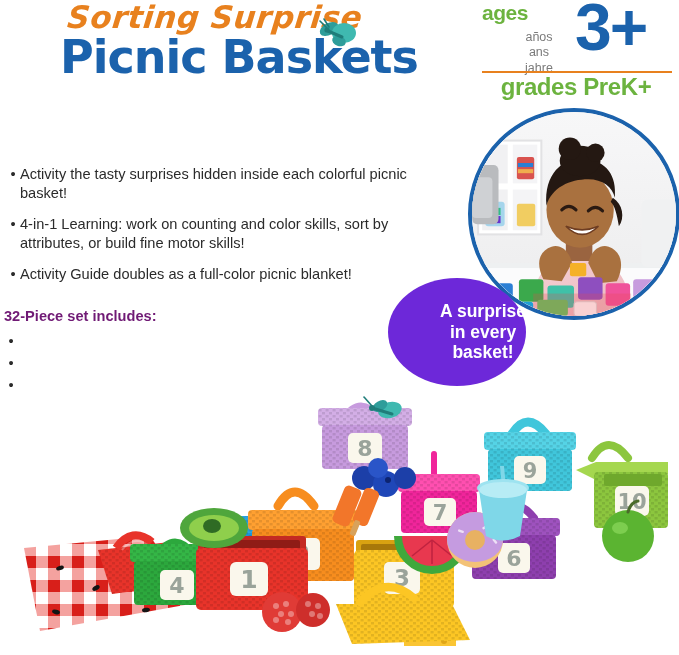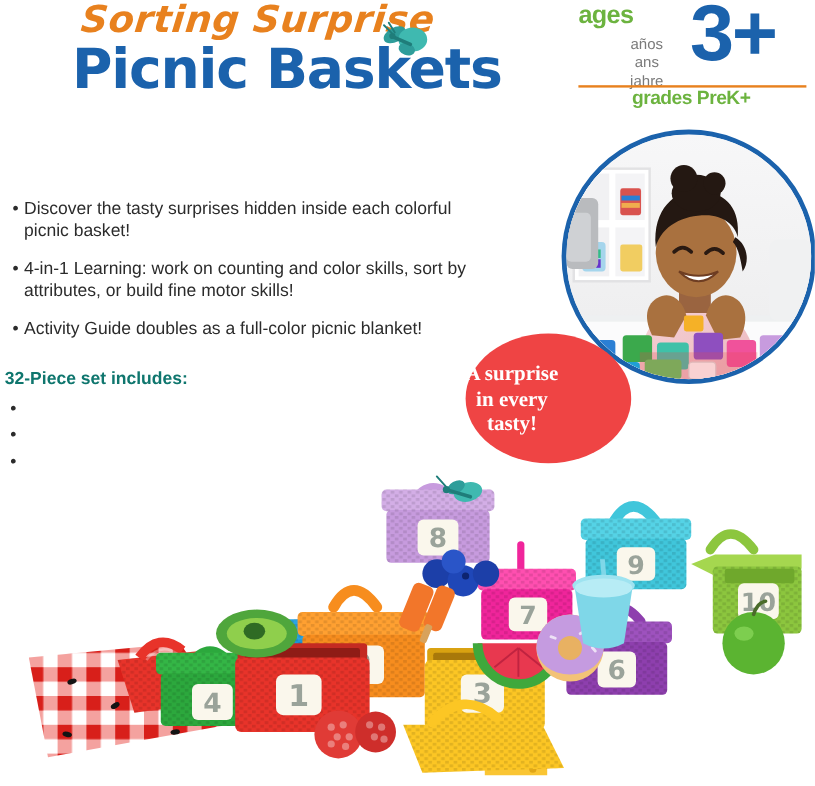--- a/index.html
+++ b/index.html
@@ -37,21 +37,21 @@
   .bullet{
     display:flex;font-size:14.6px;color:#2b2b2b;line-height:1.33;
     margin-bottom:11px;
   }
   .bullet .dot{width:14px;flex:0 0 14px;text-align:center;line-height:1.33;}
   .bullet .btxt{flex:1;}
 
   
   .setlist{position:absolute;left:4px;top:308px;width:290px;}
   .setlist h3{
-    margin:0 0 6px 0;font-size:14.6px;font-weight:700;color:#0f766e;
+    margin:0 0 6px 0;font-size:14.6px;font-weight:700;color:#701a75;
   }
   .setlist .row{display:flex;font-size:14.6px;color:#2b2b2b;line-height:1.52;}
   .setlist .row .dot{width:14px;flex:0 0 14px;text-align:center;}
   .setlist .cont{padding-left:20px;font-size:14.6px;color:#2b2b2b;line-height:1.52;}
 
   
   .ages{position:absolute;left:470px;top:0px;width:209px;height:100px;}
   .ages .agesword{
     position:absolute;left:12px;top:2px;
     font-size:21px;font-weight:700;color:#6CB33F;line-height:1;
@@ -64,38 +64,37 @@
   .ages .three{
     position:absolute;left:105px;top:-6px;
     font-size:66px;font-weight:700;color:#1B62AC;line-height:1;
     letter-spacing:-2px;
   }
   .ages .rule{
     position:absolute;left:12px;top:71px;width:190px;height:2px;background:#E8811E;
   }
   .ages .grades{
     position:absolute;left:8px;top:74px;width:196px;text-align:center;
-    font-size:16px;font-weight:700;color:#6CB33F;line-height:1.1;
+    font-size:24px;font-weight:700;color:#6CB33F;line-height:1.1;
     letter-spacing:-.4px;
   }
 
   
   .photo-circle{
     position:absolute;left:468px;top:108px;width:204px;height:204px;
     border-radius:50%;border:4px solid #1B62AC;overflow:hidden;background:#f4f4f5;
   }
   .photo-circle svg{display:block;width:100%;height:100%;}
 
   
   .badge{
     position:absolute;left:388px;top:278px;width:138px;height:108px;
-    border-radius:50%;background:#ef4444;
-    display:flex;align-items:center;justify-content:flex-start;
+    border-radius:50%;background:#6d28d9;
+    display:flex;align-items:center;justify-content:flex-end;
     box-sizing:border-box;
-    font-family:Liberation Serif, serif;
   }
   .badge .btext{
     color:#ffffff;font-size:17.5px;font-weight:700;line-height:1.18;
     text-align:center;
   }
 
   
   .stage{position:absolute;left:0;top:388px;width:679px;height:267px;}
   .stage svg{display:block;width:679px;height:267px;}
 </style>
@@ -115,21 +114,21 @@
     <ellipse cx="24" cy="24" rx="7" ry="5" fill="#2E9D9A" transform="rotate(20 24 24)"></ellipse>
     <path d="M13 14 L27 20" stroke="#1F7D7A" stroke-width="3" stroke-linecap="round"></path>
     <path d="M12 11 L5 4 M14 10 L9 2" stroke="#1F7D7A" stroke-width="1.6" stroke-linecap="round"></path>
     <circle cx="12" cy="13" r="2.6" fill="#1F7D7A"></circle>
   </svg>
 
 
   <div class="bullets">
     <div class="bullet">
       <span class="dot">•</span>
-      <span class="btxt">Discover the tasty surprises hidden inside each colorful picnic basket!</span>
+      <span class="btxt">Activity the tasty surprises hidden inside each colorful picnic basket!</span>
     </div>
     <div class="bullet">
       <span class="dot">•</span>
       <span class="btxt">4-in-1 Learning: work on counting and color skills, sort by attributes, or build fine motor skills!</span>
     </div>
     <div class="bullet">
       <span class="dot">•</span>
       <span class="btxt">Activity Guide doubles as a full-color picnic blanket!</span>
     </div>
   </div>
@@ -237,21 +236,21 @@
       </g>
 
       <rect x="60" y="178" width="96" height="22" fill="#e8474a" opacity=".25"></rect>
     </svg>
   </div>
 
   <div class="badge">
     <div class="btext">
       <div>A surprise</div>
       <div>in every</div>
-      <div>tasty!</div>
+      <div>basket!</div>
     </div>
   </div>
 
   <div class="stage">
     <svg viewBox="0 0 679 267">
       <defs>
         <pattern id="weave" width="7" height="6" patternUnits="userSpaceOnUse">
           <rect width="7" height="6" fill="none"></rect>
           <rect x="0" y="0" width="3" height="2.4" fill="#000" opacity=".10"></rect>
           <rect x="3.6" y="3" width="3" height="2.4" fill="#000" opacity=".10"></rect>

